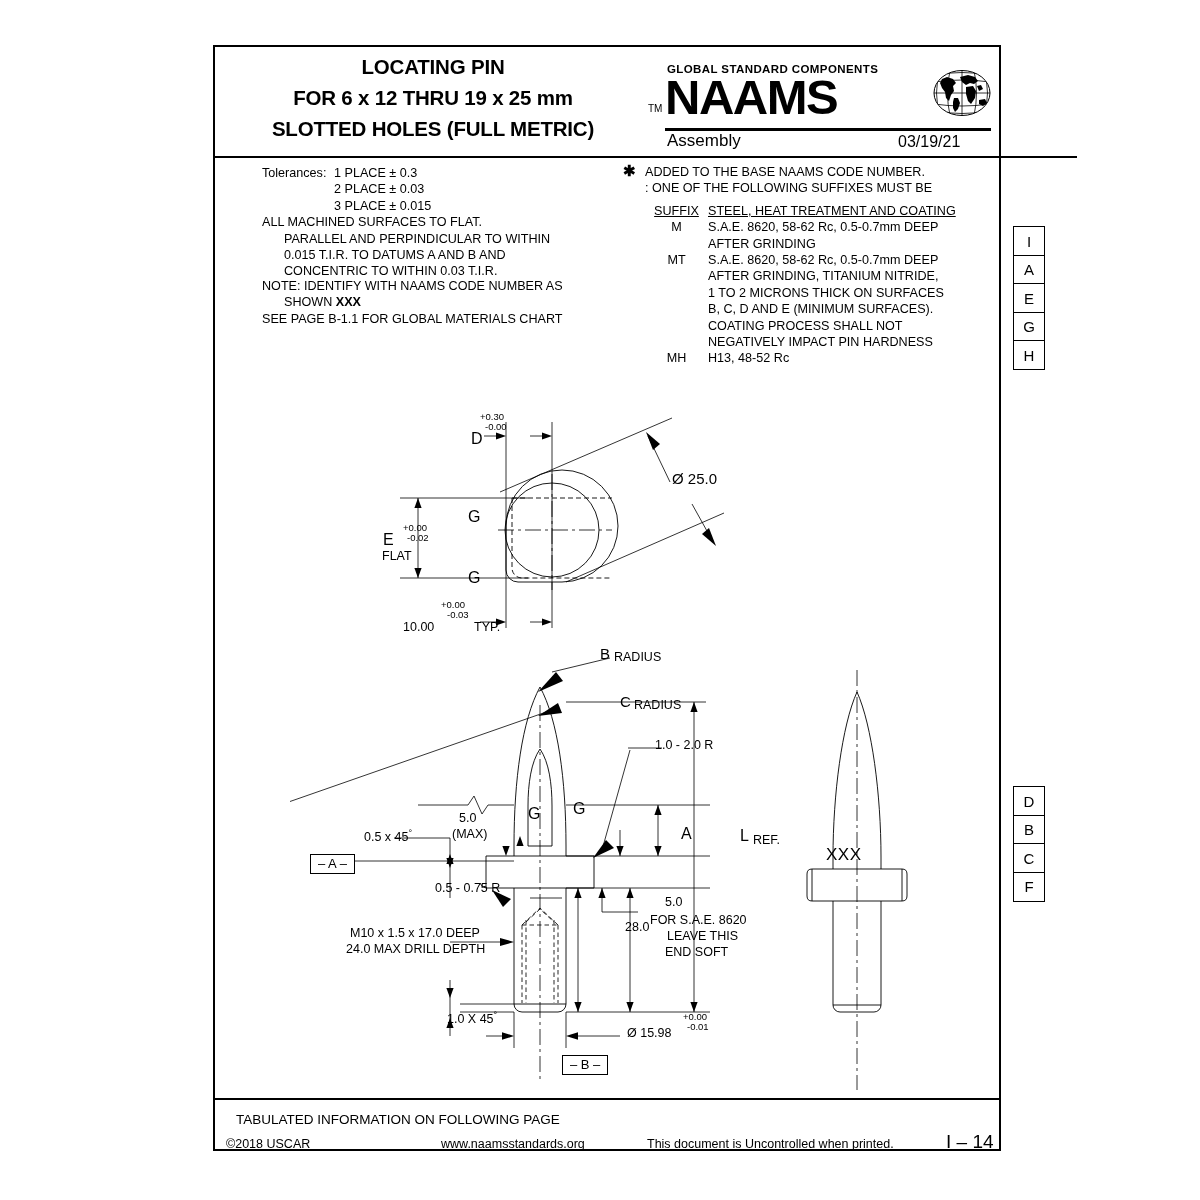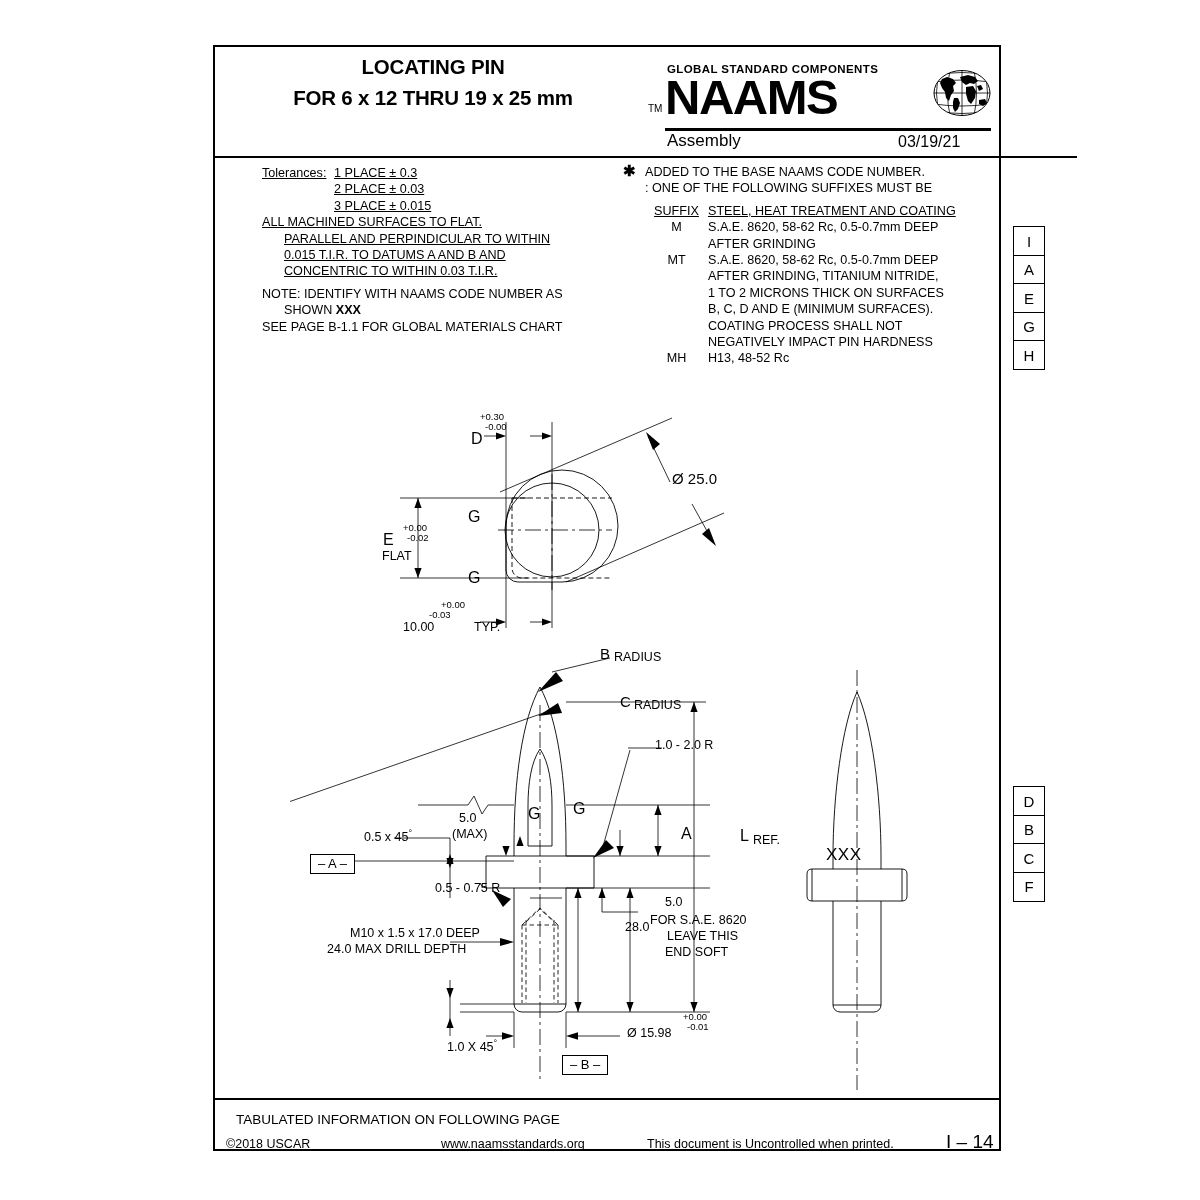--- a/index.html
+++ b/index.html
@@ -19,26 +19,26 @@
   #naams-block{position:absolute;left:432px;top:4px;width:352px;height:105px;}
   #gsc-text{position:absolute;left:22px;top:14px;font-size:11.5px;letter-spacing:0.4px;font-weight:600;}
   #naams-word{position:absolute;left:20px;top:24px;font-size:49px;font-weight:bold;letter-spacing:-1.5px;line-height:49px;}
   #tm-mark{position:absolute;left:3px;top:54px;font-size:10px;font-weight:normal;}
   #naams-rule{position:absolute;left:20px;top:79px;width:326px;height:3px;background:#000;}
   #assembly-text{position:absolute;left:22px;top:82px;font-size:17px;}
   #date-text{position:absolute;left:253px;top:84px;font-size:16px;}
   #globe{position:absolute;left:288px;top:19px;width:58px;height:50px;}
 
   
-  #tolerances{left:262px;top:165px;width:360px;font-size:12.6px;line-height:16.4px;text-decoration:underline;}
+  #tolerances{left:262px;top:165px;width:360px;font-size:12.6px;line-height:16.4px;}
   .tol-row{display:flex;}
   .tol-label{width:72px;}
   .ind2{padding-left:22px;}
 
-  #note-block{left:262px;top:286px;width:380px;font-size:12.6px;line-height:16.4px;}
+  #note-block{left:262px;top:278px;width:380px;font-size:12.6px;line-height:16.4px;}
   #note-block .b{font-weight:bold;}
 
   
   #suffix-block{left:623px;top:164px;width:380px;font-size:12.6px;line-height:16.4px;}
   #star{position:absolute;left:0px;top:0px;font-size:15px;font-weight:bold;line-height:14px;}
   #suffix-intro{margin-left:22px;}
   #suffix-table{margin-top:6px;margin-left:22px;}
   .sfx-row{display:flex;}
   .sfx-code{width:63px;text-align:center;flex:none;}
   .sfx-desc{flex:1;}
@@ -73,20 +73,21 @@
 <body>
 
 <div id="page">
 
   <div class="abs" id="sheet-border"></div>
 
   <div class="abs" id="titleblock">
     <div class="title-lines">
       <div>LOCATING PIN</div>
       <div>FOR 6 x 12 THRU 19 x 25 mm</div>
+      <div>SLOTTED HOLES (FULL METRIC)</div>
     </div>
 
     <div id="naams-block">
       <div id="gsc-text">GLOBAL STANDARD COMPONENTS</div>
       <div id="tm-mark">TM</div>
       <div id="naams-word">NAAMS</div>
       <div id="globe">
         <svg viewBox="0 0 58 50" width="58" height="50">
           <defs>
             <clipPath id="globeclip">
@@ -255,21 +256,21 @@
   <div class="abs dim-sm" style="left:485px;top:422px;">-0.00</div>
   <div class="abs letterlbl" style="left:471px;top:430px;">D</div>
   <div class="abs dimbig" style="left:672px;top:470px;">Ø 25.0</div>
   <div class="abs letterlbl" style="left:468px;top:508px;">G</div>
   <div class="abs letterlbl" style="left:468px;top:569px;">G</div>
   <div class="abs letterlbl" style="left:383px;top:531px;">E</div>
   <div class="abs dim-sm" style="left:403px;top:523px;">+0.00</div>
   <div class="abs dim-sm" style="left:407px;top:533px;">-0.02</div>
   <div class="abs dim" style="left:382px;top:549px;">FLAT</div>
   <div class="abs dim-sm" style="left:441px;top:600px;">+0.00</div>
-  <div class="abs dim-sm" style="left:429px;top:610px;">-0.03</div>
+  <div class="abs dim-sm" style="left:447px;top:610px;">-0.03</div>
   <div class="abs dim" style="left:403px;top:620px;">10.00</div>
   <div class="abs dim" style="left:474px;top:620px;">TYP.</div>
 
   <div class="abs" style="left:290px;top:650px;">
     <svg width="470" height="450" viewBox="0 0 470 450">
 
       <g stroke="#000" fill="none" stroke-width="0.9">
 
         <path d="M250,37 C232,70 224,130 224,196"></path>
 
@@ -401,22 +402,22 @@
   <div class="abs dim" style="left:634px;top:698px;">RADIUS</div>
   <div class="abs dim" style="left:655px;top:738px;">1.0 - 2.0 R</div>
   <div class="abs letterlbl" style="left:528px;top:805px;">G</div>
   <div class="abs letterlbl" style="left:573px;top:800px;">G</div>
   <div class="abs dim" style="left:459px;top:811px;">5.0</div>
   <div class="abs dim" style="left:452px;top:827px;">(MAX)</div>
   <div class="abs dim" style="left:342px;top:828px;margin-left:22px;"><span>0.5 x 45</span><sup style="font-size:9px">°</sup></div>
   <div class="abs" style="left:310px;top:854px;"><span class="datumbox">– A –</span></div>
   <div class="abs dim" style="left:435px;top:881px;">0.5 - 0.75 R</div>
   <div class="abs dim" style="left:350px;top:926px;">M10 x 1.5 x 17.0 DEEP</div>
-  <div class="abs dim" style="left:327px;top:942px;">24.0 MAX DRILL DEPTH</div>
-  <div class="abs dim" style="left:447px;top:1010px;margin-top:28px;"><span>1.0 X 45</span><sup style="font-size:9px">°</sup></div>
+  <div class="abs dim" style="left:346px;top:942px;">24.0 MAX DRILL DEPTH</div>
+  <div class="abs dim" style="left:447px;top:1010px;"><span>1.0 X 45</span><sup style="font-size:9px">°</sup></div>
   <div class="abs dim" style="left:627px;top:1026px;">Ø 15.98</div>
   <div class="abs dim-sm" style="left:683px;top:1012px;">+0.00</div>
   <div class="abs dim-sm" style="left:687px;top:1022px;">-0.01</div>
   <div class="abs letterlbl" style="left:681px;top:825px;">A</div>
   <div class="abs dim" style="left:665px;top:895px;">5.0</div>
   <div class="abs dim" style="left:625px;top:920px;">28.0</div>
   <div class="abs dim" style="left:650px;top:913px;">FOR S.A.E. 8620</div>
   <div class="abs dim" style="left:667px;top:929px;">LEAVE THIS</div>
   <div class="abs dim" style="left:665px;top:945px;">END SOFT</div>
   <div class="abs letterlbl" style="left:740px;top:827px;">L</div>

